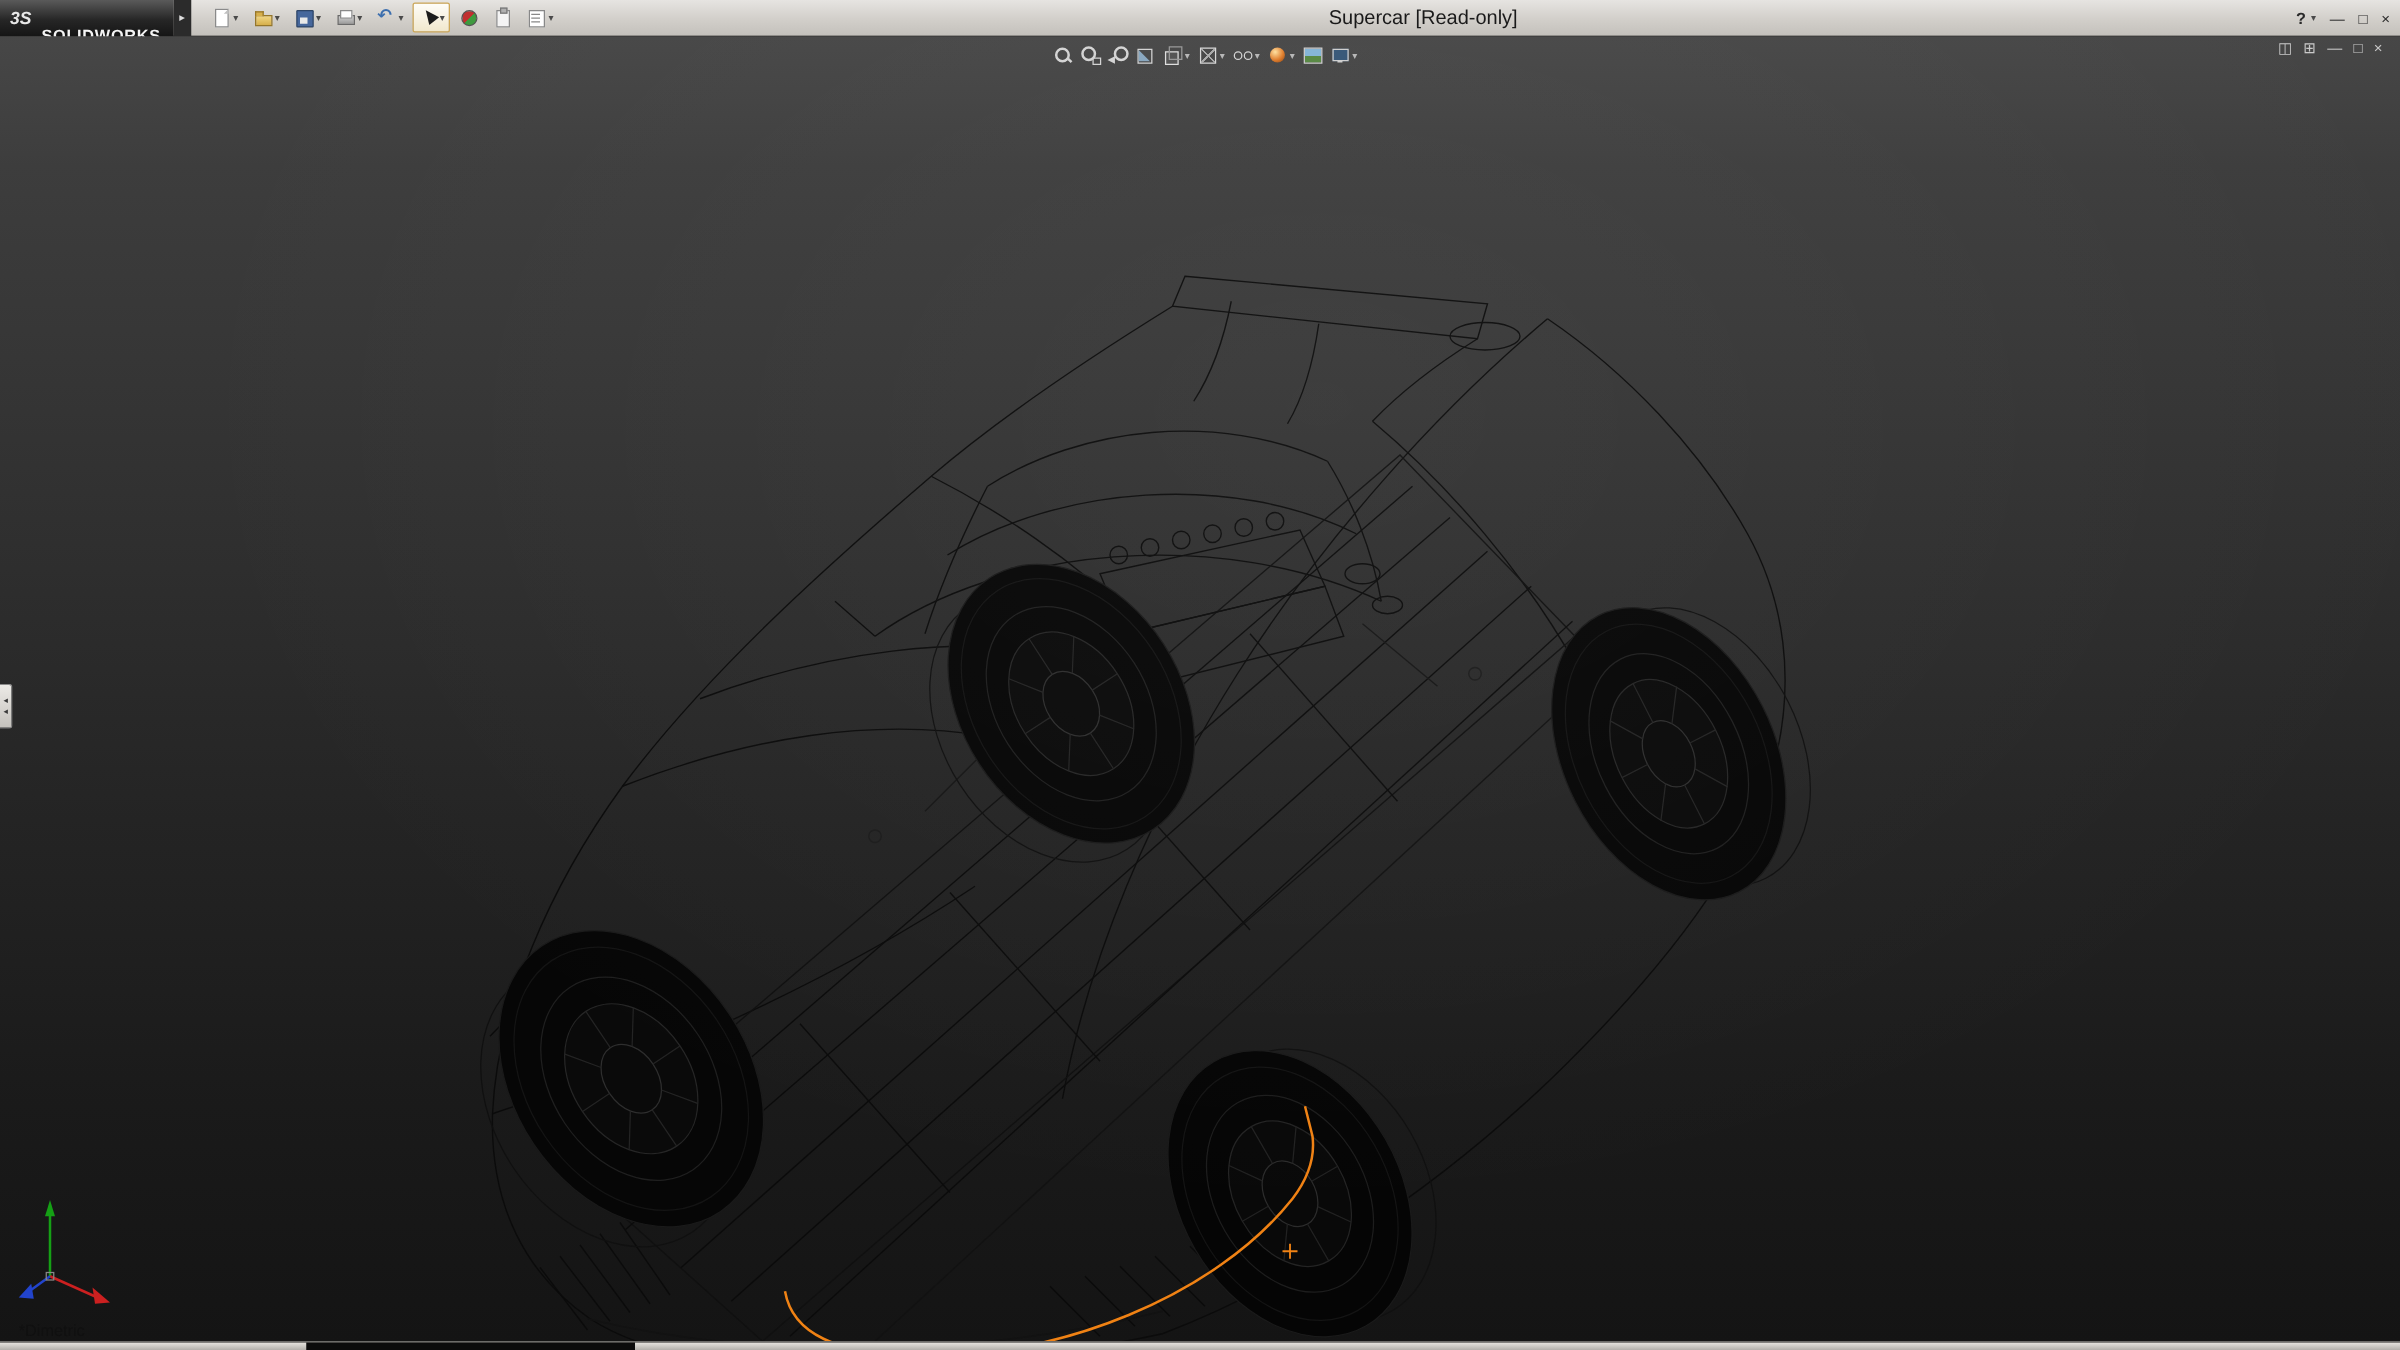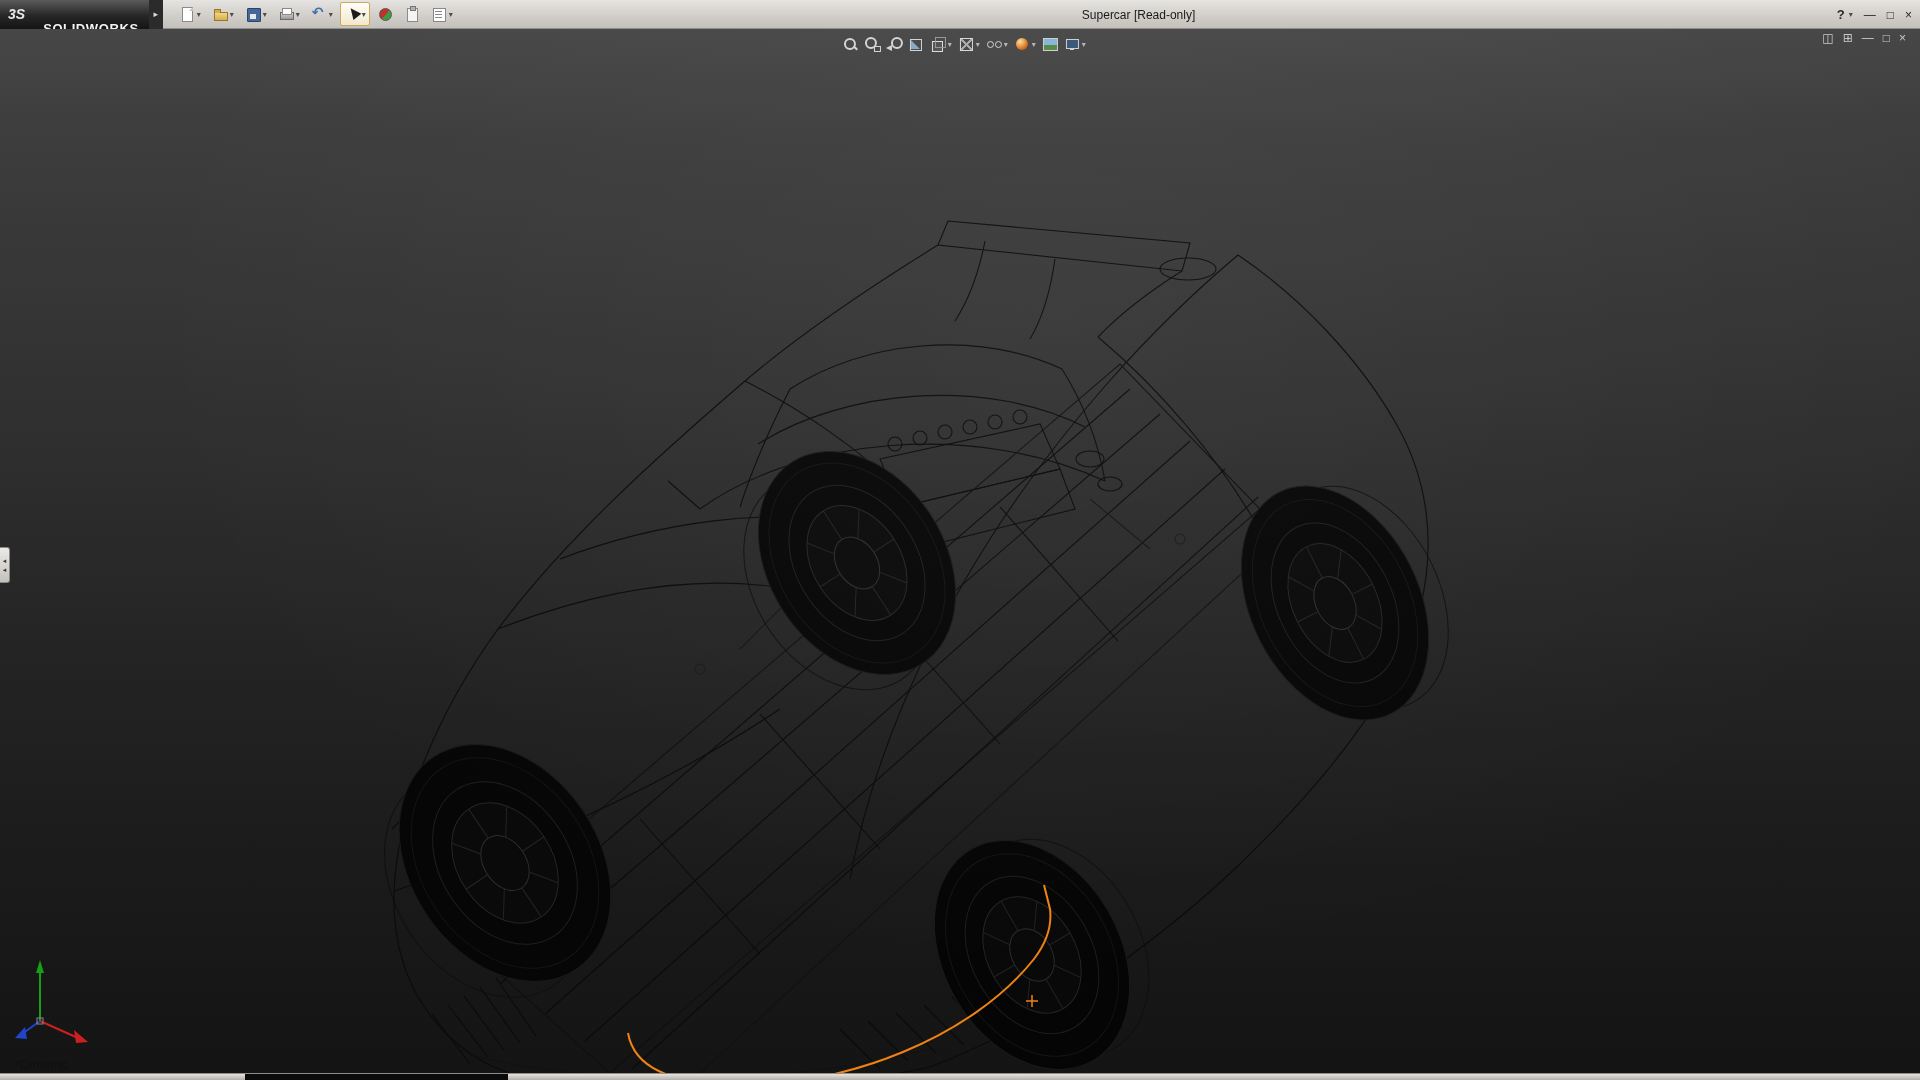--- a/index.html
+++ b/index.html
@@ -12,36 +12,36 @@
 
   
   .titlebar{
     position:absolute; top:0; left:0; right:0; height:29px;
     background:linear-gradient(#e6e4e1,#d2cfca 55%,#c4c1bc);
     border-bottom:1px solid #8f8d89;
     display:flex; align-items:center;
   }
   .logo{
     height:29px; background:linear-gradient(#5a5a5a,#262626 55%,#151515);
-    display:flex; align-items:center; padding:0 10px 0 8px; gap:18px;
+    display:flex; align-items:center; padding:0 10px 0 8px; gap:8px;
   }
   .logo-mark{ font-size:14px; font-weight:bold; font-style:italic; color:#e8e8e8; }
   .brand{ font-size:13px; font-weight:bold; letter-spacing:.6px; color:#f4f4f4;margin-top:28px; }
   .menu-flyout{
     width:14px; height:29px; background:#2b2b2b; color:#ddd; font-size:9px;
     display:flex; align-items:center; justify-content:center;
   }
   .qtoolbar{ display:flex; align-items:center; gap:3px; padding-left:12px; }
   .tbtn{ display:flex; align-items:center; height:24px; padding:2px 3px; border:1px solid transparent; border-radius:2px; }
   .tbtn.active{ background:linear-gradient(#fefdf9,#f1e8cd); border:1px solid #cda858; }
   .dd{ font-size:8px; color:#4a4a4a; margin-left:2px; }
   .title{
     position:absolute; left:59.3%; transform:translateX(-50%);
     top:0; height:29px; display:flex; align-items:center;
-    font-size:12px; color:#1a1a1a; white-space:nowrap;
+    font-size:16px; color:#1a1a1a; white-space:nowrap;
   }
   .win-controls{ position:absolute; right:8px; top:0; height:29px; display:flex; align-items:center; gap:11px; }
   .help-btn{ display:flex; align-items:center; gap:2px; font-size:13px; color:#2a2a2a; font-weight:bold; }
   .wbtn{ font-size:12px; color:#2a2a2a; line-height:12px; }
 
   
   .ic{ width:16px; height:16px; display:inline-block; position:relative; }
   .i-new-document::before{ content:""; position:absolute; left:3px; top:1px; width:9px; height:13px; background:#fff; border:1px solid #8a8a8a; }
   .i-new-document::after{ content:""; position:absolute; right:2px; top:1px; border-style:solid; border-width:0 0 4px 4px; border-color:transparent transparent #c0c0c0 transparent; }
   .i-open::before{ content:""; position:absolute; left:2px; top:6px; width:12px; height:7px; background:linear-gradient(#f0d684,#d6af4c); border:1px solid #95762a; }

